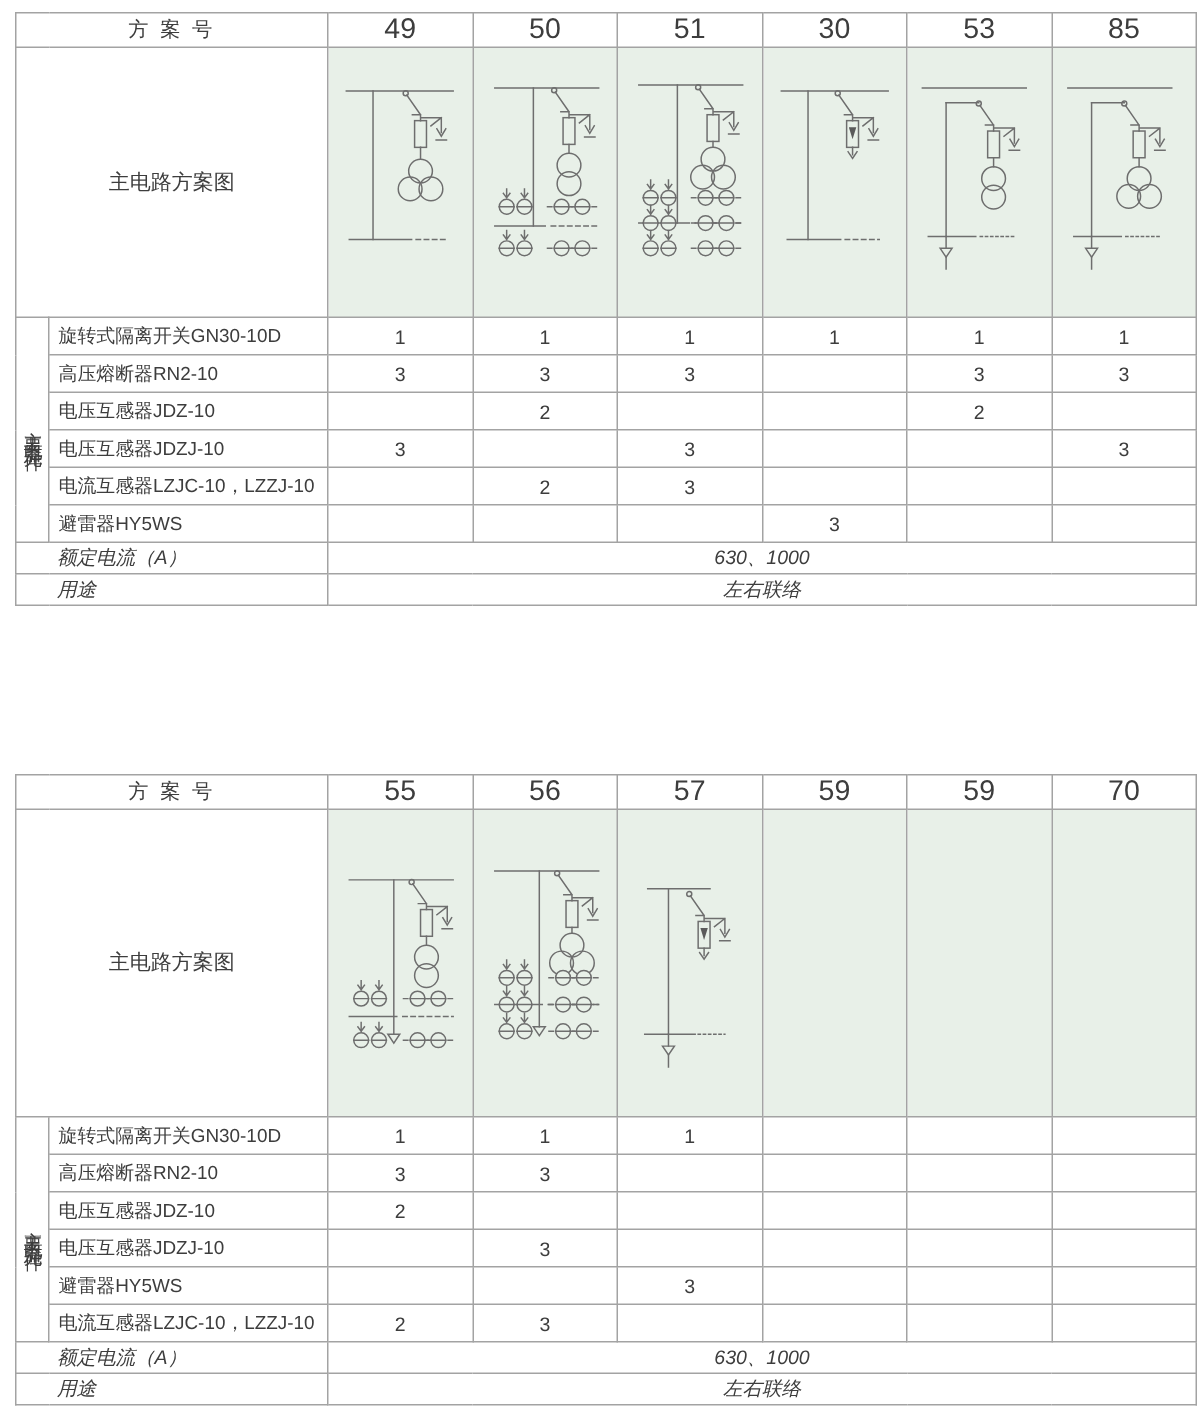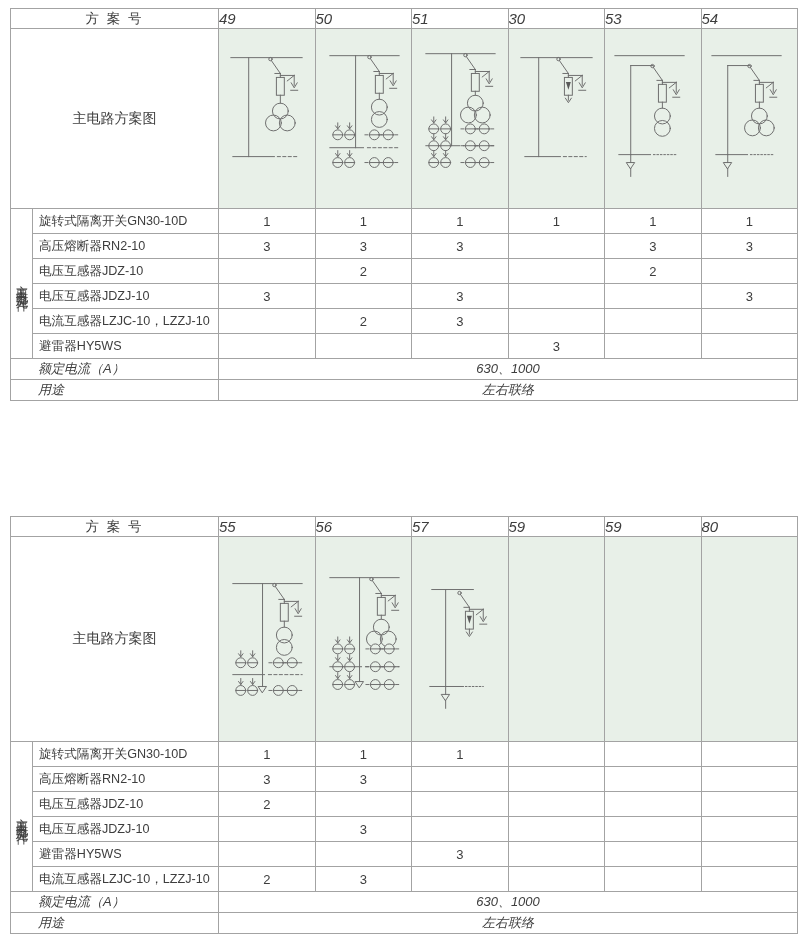--- a/index.html
+++ b/index.html
@@ -6,21 +6,21 @@
   html,body { width:800px; height:949px; background:#ffffff; }
   body { position:relative; font-family:"Liberation Sans", sans-serif; color:#3d3d3d; }
   table.scheme { position:absolute; left:10px; width:787px; border-collapse:collapse; table-layout:fixed; }
   #table1 { top:8px; }
   #table2 { top:516px; }
   td { border:1px solid #a3a3a3; font-size:13px; color:#3d3d3d; overflow:hidden; }
   tr.r-head td { height:20px; }
   tr.r-comp td { height:25px; }
   tr.r-small td { height:21px;font-style:italic; }
   td.hdr-label { text-align:center; font-size:13.5px; letter-spacing:2px; }
-  td.num { font-size:15px;font-style:italic; }
+  td.num { text-align:center; font-size:19px; }
   td.diagram-label { text-align:center; font-size:14px; }
   td.green { background:#e8f0e8; padding:0; vertical-align:top; }
   td.vert { writing-mode:vertical-rl; text-align:center; vertical-align:middle;
             font-size:12.5px; letter-spacing:3px; padding:2px 0; }
   td.comp { padding-left:6px; font-size:12.6px; white-space:nowrap;margin-left:43px; }
   td.val { text-align:center; font-size:13px; }
   td.span-label { padding-left:27px; font-size:13px; }
   td.span-val { text-align:center; font-size:13px; }
   svg.diag { display:block; margin:0 auto; }
   .dg { stroke:#6e6e6e; stroke-width:1; fill:none; stroke-linecap:square; }
@@ -79,21 +79,21 @@
       <col style="width:96.5px">
   </colgroup>
   <tbody>
       <tr class="r-head">
     <td class="hdr-label" colspan="2">方 案 号</td>
     <td class="num">49</td>
     <td class="num">50</td>
     <td class="num">51</td>
     <td class="num">30</td>
     <td class="num">53</td>
-    <td class="num">54</td>
+    <td class="num">85</td>
   </tr>
   <tr>
     <td class="diagram-label" colspan="2" style="height:180px">主电路方案图</td>
     <td class="green">
       <svg class="diag" width="95" height="178" viewBox="0 0 96 178">
             <g class="dg">
         <path d="M12,28 H84"></path>
               <path d="M30,28 V128"></path>
         <path d="M14,128 H56"></path>
               <path d="M59,128 H80" stroke-dasharray="3,2.5"></path>
@@ -279,21 +279,21 @@
       <col style="width:96.5px">
   </colgroup>
   <tbody>
       <tr class="r-head">
     <td class="hdr-label" colspan="2">方 案 号</td>
     <td class="num">55</td>
     <td class="num">56</td>
     <td class="num">57</td>
     <td class="num">59</td>
     <td class="num">59</td>
-    <td class="num">80</td>
+    <td class="num">70</td>
   </tr>
   <tr>
     <td class="diagram-label" colspan="2" style="height:205px">主电路方案图</td>
     <td class="green">
       <svg class="diag" width="95" height="203" viewBox="0 0 96 203">
             <g class="dg">
         <path d="M14,46 H84"></path>
               <path d="M44,46 V150"></path>
         <use href="#d-top" x="56" y="46"></use>
               <use href="#d-fuse" x="66" y="66"></use>

